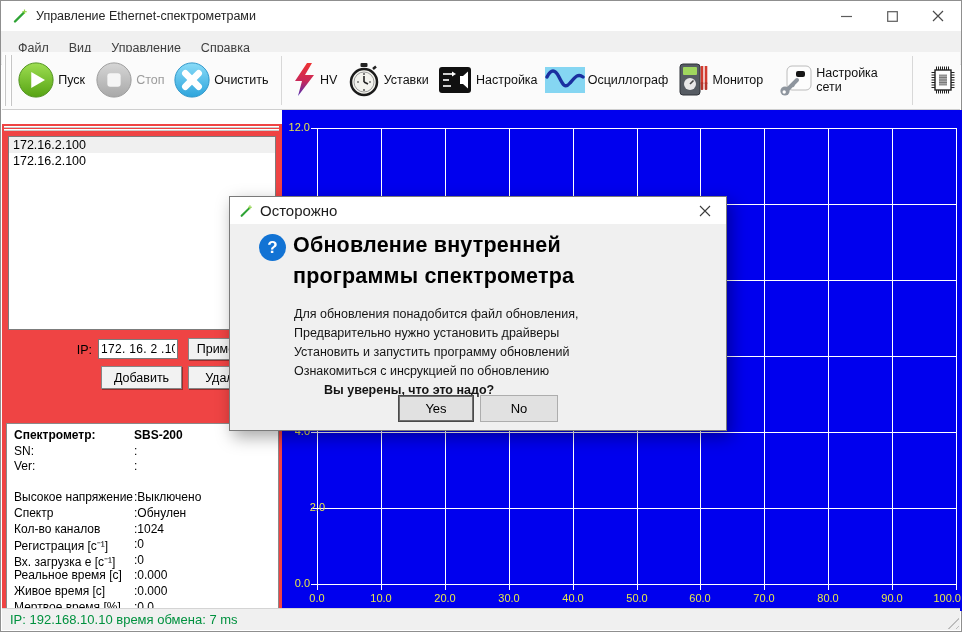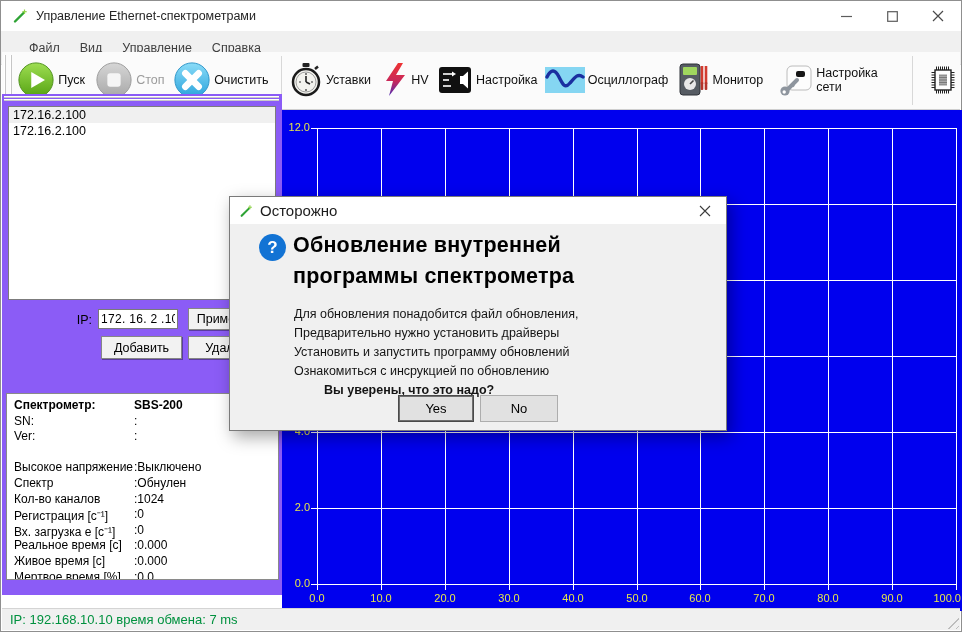--- a/index.html
+++ b/index.html
@@ -11,36 +11,36 @@
   
   .titlebar{position:absolute;left:0;top:0;right:0;height:30px;background:#fff;
             display:flex;align-items:center;}
   .titlebar .app-icon{margin:0 8px 0 11px;width:16px;height:16px;flex:0 0 auto;}
   .titlebar .title-text{font-size:12.5px;color:#262626;}
   .win-controls{margin-left:auto;display:flex;height:30px;}
   .win-btn{width:46px;height:30px;display:flex;align-items:center;justify-content:center;color:#5c5c5c;}
 
   
   .menubar{position:absolute;left:0;top:30px;right:0;height:34px;background:#f0f0f0;
-           display:flex;align-items:center;padding-left:18px;border-bottom:1px solid #e2e2e2;box-sizing:border-box;}
+           display:flex;align-items:center;padding-left:7px;border-bottom:1px solid #e2e2e2;box-sizing:border-box;}
   .menu-item{font-size:12.5px;color:#3f3f3f;padding:2px 10px;}
 
   
   .toolbar{position:absolute;left:1px;top:51px;right:1px;height:58px;background:#fbfbfb;
            border-bottom:1px solid #cfcfcf;display:flex;align-items:stretch;box-sizing:border-box;}
   .tb-gripper{width:4px;margin:3px 2px 3px 2px;border-left:1px solid #fff;border-right:1px solid #c6c6c6;}
   .tb-sep{width:1px;background:#d8d8d8;margin:4px 5px;}
   .tb-btn{display:flex;align-items:center;justify-content:flex-end;
           padding:3px 7px 4px 7px;font-size:12.5px;color:#101010;gap:3px;min-width:34px;}
   .tb-btn .ticon{display:flex;align-items:center;justify-content:center;flex:1 1 auto;}
   .tb-btn.disabled{color:#9b9b9b;}
   .tb-btn.no-label{justify-content:center;}
 
   
-  .leftpanel{position:absolute;left:1px;top:93px;width:280px;height:501px;background:#8b5cf6;}
+  .leftpanel{position:absolute;left:1px;top:123px;width:280px;height:501px;background:#ef4444;}
   .split-grip{position:absolute;left:2px;right:3px;top:2px;height:6px;}
   .split-grip div{height:1px;background:#c9c9c9;border-top:1px solid #fff;margin-bottom:1px;}
   .iplist{position:absolute;left:6px;top:12px;width:268px;height:194px;background:#fff;
           border:1px solid #7c7c7c;box-sizing:border-box;overflow:hidden;}
   .iplist .row{font-size:12.5px;color:#000;padding:1px 4px;height:14px;line-height:14px;}
   .iplist .row.sel{background:#f0f0f0;}
   .ip-label{position:absolute;left:38px;top:219px;width:52px;text-align:right;font-size:12.5px;color:#000;}
   .ip-input{position:absolute;left:96px;top:215px;width:80px;height:20px;border:1px solid #7a7a7a;
             font-family:"Liberation Sans",sans-serif;font-size:12px;padding:0 2px;letter-spacing:0.3px;box-sizing:border-box;}
   .panel-btn{position:absolute;background:#f2f2f2;border:1px solid #868686;box-shadow:1px 1px 0 rgba(0,0,0,0.35);
@@ -171,49 +171,49 @@
               </defs>
               <circle cx="20" cy="20" r="18" fill="url(#gcl)" stroke="#2b93c7"></circle>
               <path d="M13 13 L27 27 M27 13 L13 27" stroke="#fff" stroke-width="7" stroke-linecap="round"></path>
             </svg>
           </span>
           <span>Очистить</span>
         </div>
         <div class="tb-sep"></div>
         <div class="tb-btn">
           <span class="ticon">
+            <svg width="26" height="36" viewBox="0 0 26 36">
+              <defs>
+                <linearGradient id="ghv" x1="0" y1="0" x2="0" y2="1">
+                  <stop offset="0" stop-color="#ee3333"></stop>
+                  <stop offset="0.55" stop-color="#c8285a"></stop>
+                  <stop offset="1" stop-color="#4d2bb4"></stop>
+                </linearGradient>
+              </defs>
+              <polygon points="16,1 4,19 11,19 7,34 23,13 14,13 21,1" fill="url(#ghv)"></polygon>
+            </svg>
+          </span>
+          <span>HV</span>
+        </div>
+        <div class="tb-btn">
+          <span class="ticon">
             <svg width="34" height="36" viewBox="0 0 34 36">
               <rect x="13.5" y="1" width="7" height="4" rx="1" fill="#222"></rect>
               <line x1="26" y1="7" x2="29" y2="4.5" stroke="#222" stroke-width="2.5"></line>
               <circle cx="17" cy="20" r="13" fill="#f3f3ee" stroke="#1b1b1b" stroke-width="2.5"></circle>
               <circle cx="17" cy="20" r="10" fill="none" stroke="#888" stroke-width="0.8"></circle>
               <line x1="17" y1="11" x2="17" y2="13" stroke="#333" stroke-width="1.2"></line>
               <line x1="17" y1="27" x2="17" y2="29" stroke="#333" stroke-width="1.2"></line>
               <line x1="10" y1="20" x2="12" y2="20" stroke="#333" stroke-width="1.2"></line>
               <line x1="22" y1="20" x2="24" y2="20" stroke="#333" stroke-width="1.2"></line>
               <line x1="17" y1="20" x2="17" y2="14" stroke="#222" stroke-width="1.6"></line>
               <line x1="17" y1="20" x2="21" y2="22" stroke="#222" stroke-width="1.6"></line>
             </svg>
           </span>
           <span>Уставки</span>
-        </div>
-        <div class="tb-btn">
-          <span class="ticon">
-            <svg width="26" height="36" viewBox="0 0 26 36">
-              <defs>
-                <linearGradient id="ghv" x1="0" y1="0" x2="0" y2="1">
-                  <stop offset="0" stop-color="#ee3333"></stop>
-                  <stop offset="0.55" stop-color="#c8285a"></stop>
-                  <stop offset="1" stop-color="#4d2bb4"></stop>
-                </linearGradient>
-              </defs>
-              <polygon points="16,1 4,19 11,19 7,34 23,13 14,13 21,1" fill="url(#ghv)"></polygon>
-            </svg>
-          </span>
-          <span>HV</span>
         </div>
         <div class="tb-btn">
           <span class="ticon">
             <svg width="36" height="30" viewBox="0 0 36 30">
               <rect x="2" y="2" width="32" height="26" rx="3" fill="#101010"></rect>
               <line x1="6" y1="9" x2="15" y2="9" stroke="#fff" stroke-width="1.6"></line>
               <polygon points="15,6.5 19,9 15,11.5" fill="#fff"></polygon>
               <line x1="6" y1="15" x2="12" y2="15" stroke="#fff" stroke-width="1.6"></line>
               <line x1="6" y1="21" x2="14" y2="21" stroke="#fff" stroke-width="1.6"></line>
               <rect x="23" y="11" width="3" height="8" fill="#fff"></rect>
@@ -326,21 +326,21 @@
       <div class="gl" style="left: 610px; top: 474px; width: 1px; height: 6px; background: rgb(255, 255, 255);"></div>
       <div class="tick-label" style="left: 610px; top: 482px; color: rgb(230, 230, 74); transform: translateX(-50%);">90.0</div>
       <div class="gl" style="left: 674px; top: 18px; width: 1px; height: 456px; background: rgb(255, 255, 255);"></div>
       <div class="gl" style="left: 674px; top: 474px; width: 1px; height: 6px; background: rgb(255, 255, 255);"></div>
       <div class="tick-label" style="left: 674px; top: 482px; color: rgb(230, 230, 74); transform: translateX(-82%);">100.0</div>
       <div class="gl" style="left: 35px; top: 474px; width: 639px; height: 1px; background: rgb(255, 255, 255);"></div>
       <div class="gl" style="left: 29px; top: 474px; width: 6px; height: 1px; background: rgb(255, 255, 255);"></div>
       <div class="tick-label" style="left: 0px; top: 467px; width: 28px; text-align: right; color: rgb(230, 230, 74);">0.0</div>
       <div class="gl" style="left: 35px; top: 398px; width: 639px; height: 1px; background: rgb(255, 255, 255);"></div>
       <div class="gl" style="left: 29px; top: 398px; width: 6px; height: 1px; background: rgb(255, 255, 255);"></div>
-      <div class="tick-label" style="left: 0px; top: 391px; width: 28px; text-align: right; color: rgb(230, 230, 74);">2.0</div>
+      <div class="tick-label" style="left: 0px; top: 391px; width: 43px; text-align: right; color: rgb(230, 230, 74);">2.0</div>
       <div class="gl" style="left: 35px; top: 322px; width: 639px; height: 1px; background: rgb(255, 255, 255);"></div>
       <div class="gl" style="left: 29px; top: 322px; width: 6px; height: 1px; background: rgb(255, 255, 255);"></div>
       <div class="tick-label" style="left: 0px; top: 315px; width: 28px; text-align: right; color: rgb(230, 230, 74);">4.0</div>
       <div class="gl" style="left: 35px; top: 246px; width: 639px; height: 1px; background: rgb(255, 255, 255);"></div>
       <div class="gl" style="left: 29px; top: 246px; width: 6px; height: 1px; background: rgb(255, 255, 255);"></div>
       <div class="tick-label" style="left: 0px; top: 239px; width: 28px; text-align: right; color: rgb(230, 230, 74);">6.0</div>
       <div class="gl" style="left: 35px; top: 170px; width: 639px; height: 1px; background: rgb(255, 255, 255);"></div>
       <div class="gl" style="left: 29px; top: 170px; width: 6px; height: 1px; background: rgb(255, 255, 255);"></div>
       <div class="tick-label" style="left: 0px; top: 163px; width: 28px; text-align: right; color: rgb(230, 230, 74);">8.0</div>
       <div class="gl" style="left: 35px; top: 94px; width: 639px; height: 1px; background: rgb(255, 255, 255);"></div>

